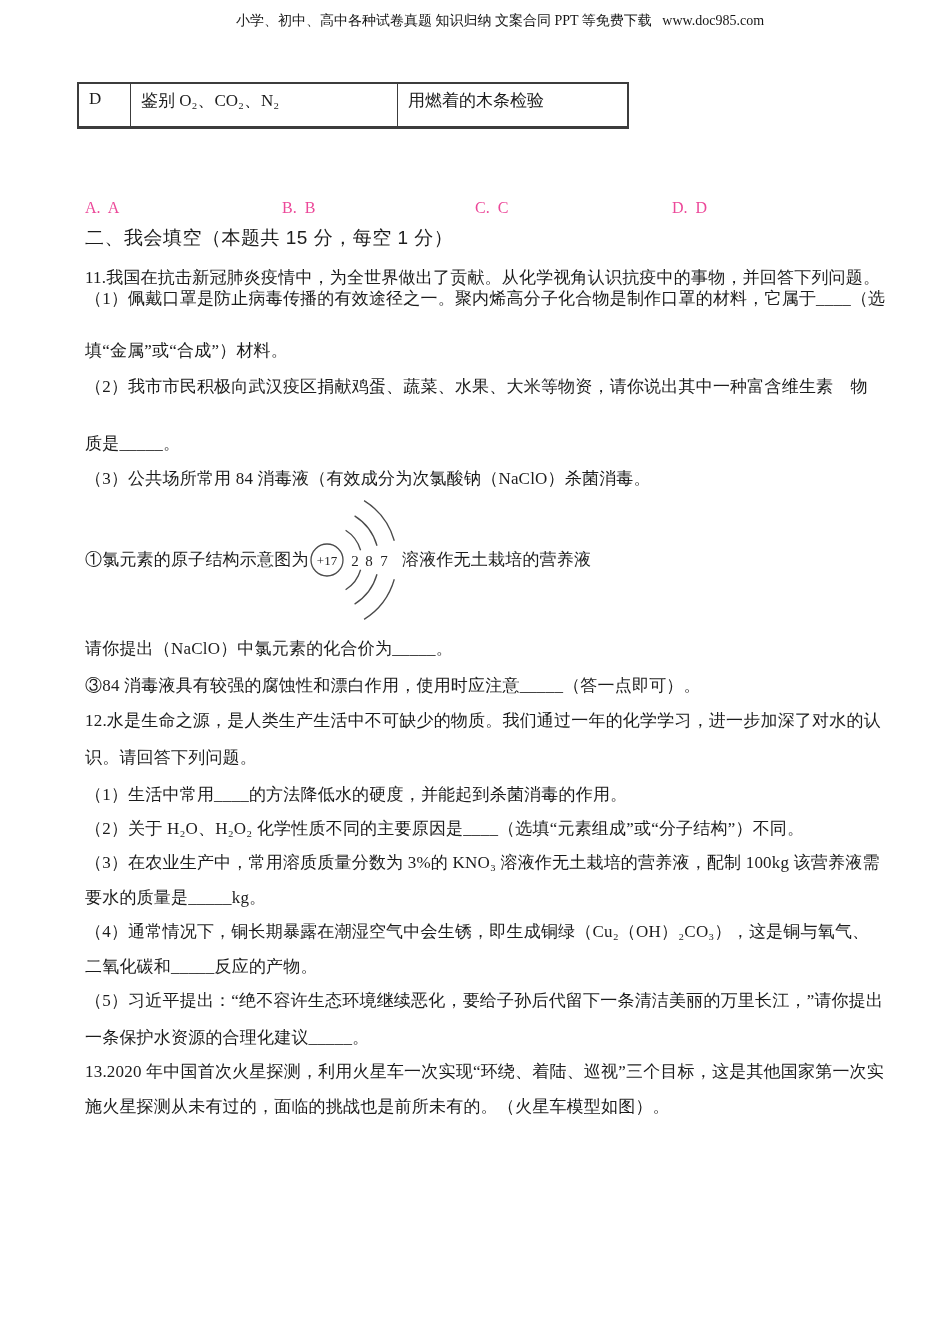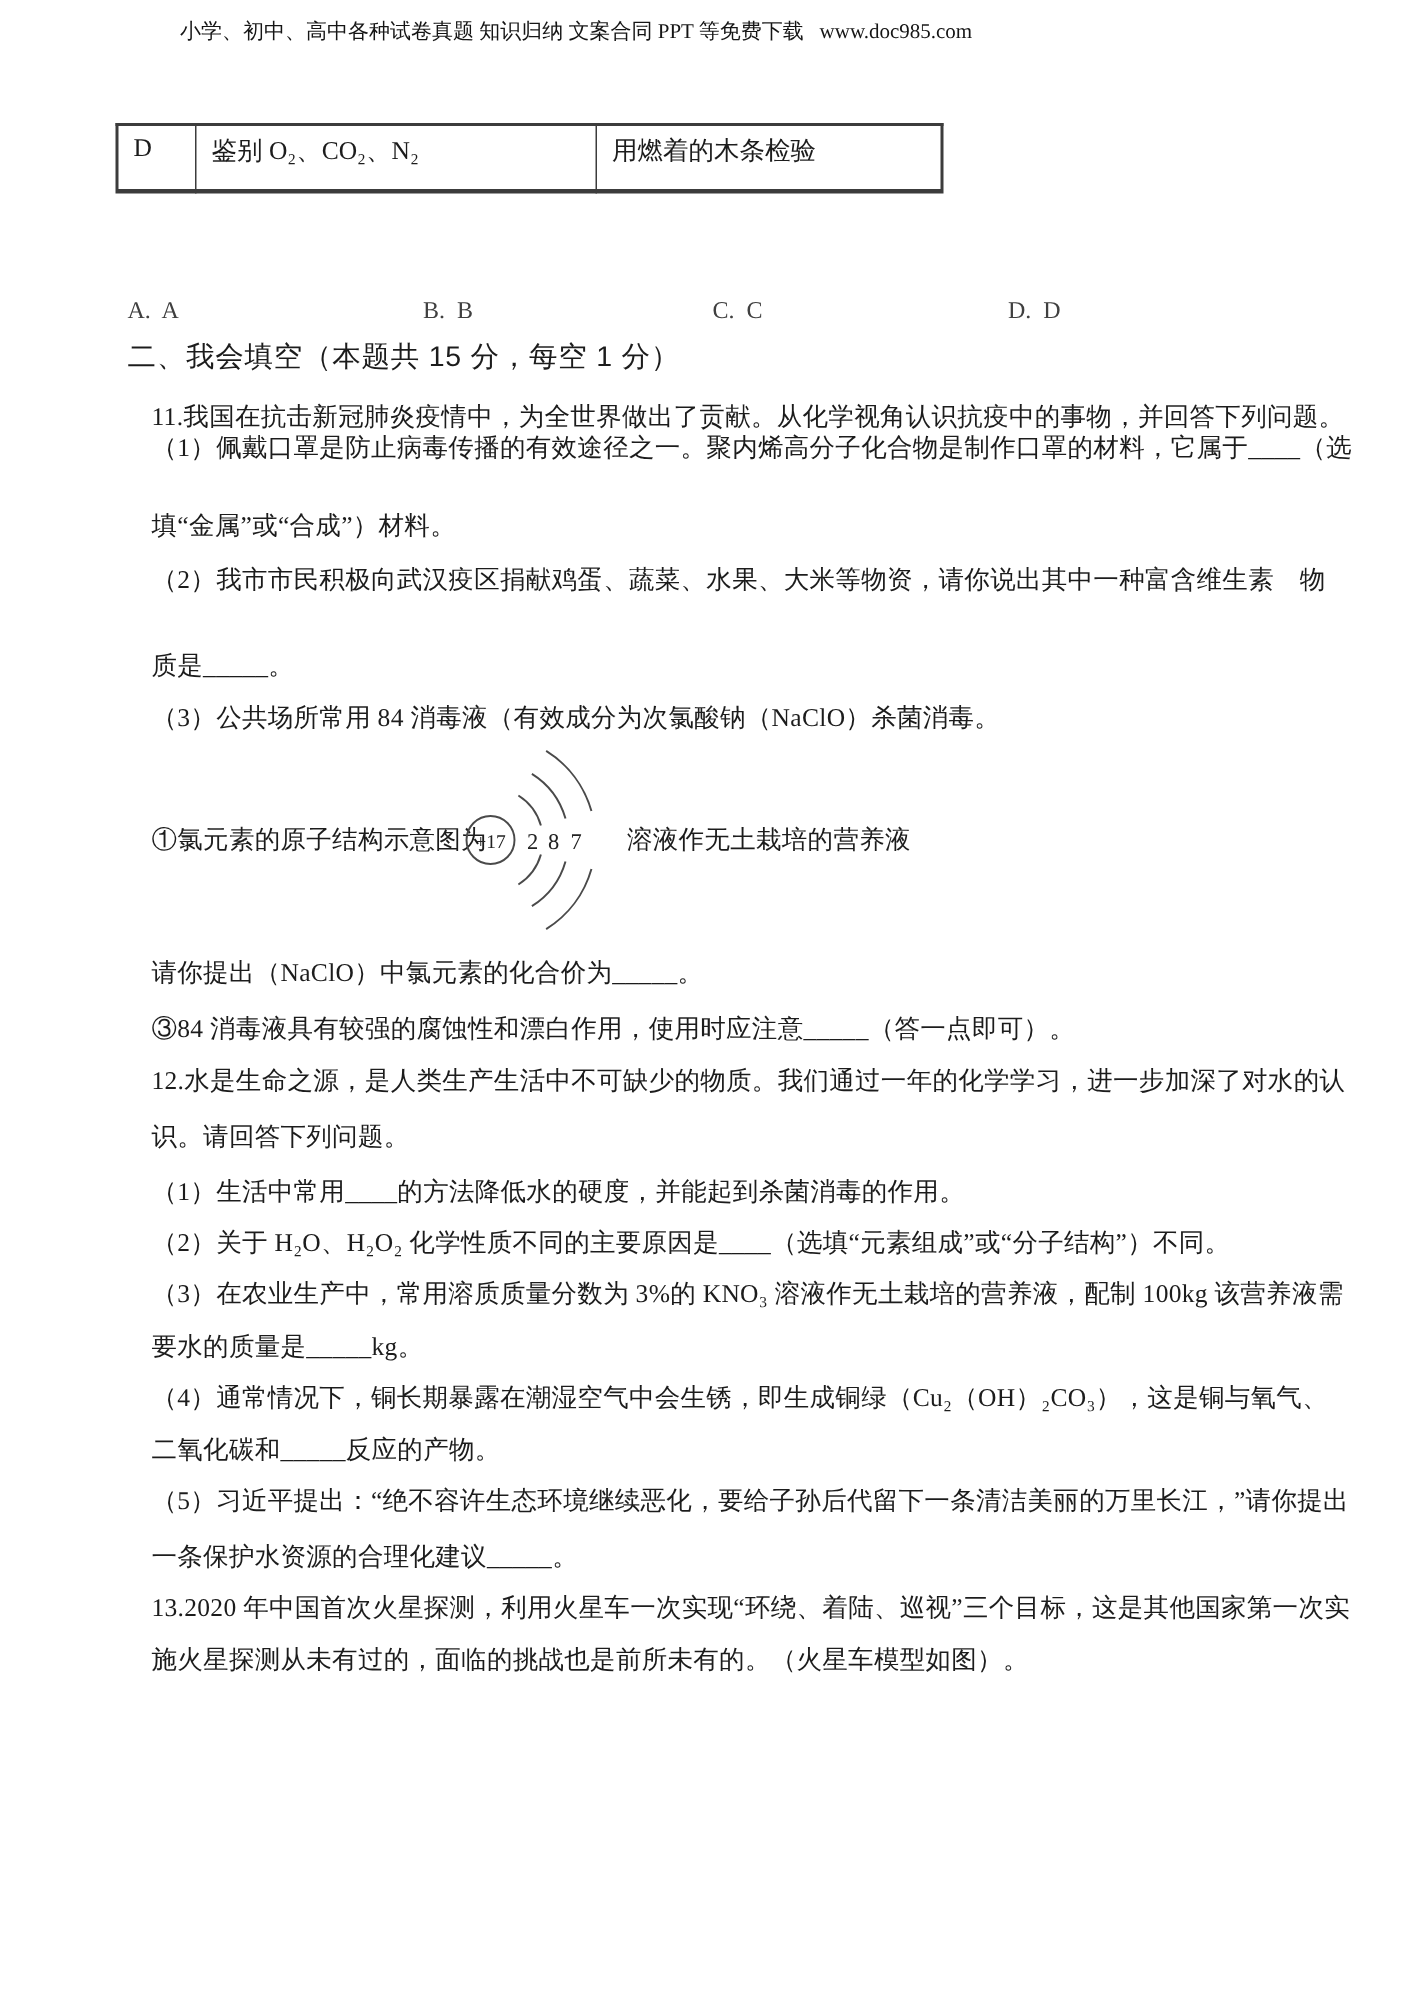--- a/index.html
+++ b/index.html
@@ -10,20 +10,21 @@
     background:#ffffff;
     font-family:"Liberation Serif","DejaVu Serif",serif;
     color:#1c1c1c;
     overflow:hidden;
   }
   .doc-header{
     position:absolute;
     top:12px;
     left:120px;
     width:760px;
+    text-align:center;
     font-size:14px;
     color:#151515;
     white-space:pre;
   }
   table.ans{
     position:absolute;
     left:77px;
     top:82px;
     border-collapse:collapse;
     table-layout:fixed;
@@ -36,41 +37,40 @@
     padding:5px 10px 14px 10px;
     vertical-align:top;
     white-space:pre;
     overflow:hidden;
   }
   .opt{
     position:absolute;
     top:199px;
     font-size:16px;
     white-space:pre;
-    color:#404040;
+    color:#ec4899;
   }
   .section-title{
     position:absolute;
     left:85px;
     top:225px;
     font-family:"Liberation Sans","DejaVu Sans",sans-serif;
     font-weight:normal;
     font-size:19px;
     letter-spacing:0.5px;
     white-space:pre;
   }
   .line{
     position:absolute;
     left:85px;
     font-size:17px;
     line-height:20px;
     letter-spacing:0.2px;
     white-space:pre;
     color:#1c1c1c;
-    margin-left:16px;
   }
   .atom-svg{
     position:absolute;
     left:296px;
     top:485px;
     width:130px;
     height:155px;
   }
   .atom-svg path, .atom-svg circle{
     fill:none;

